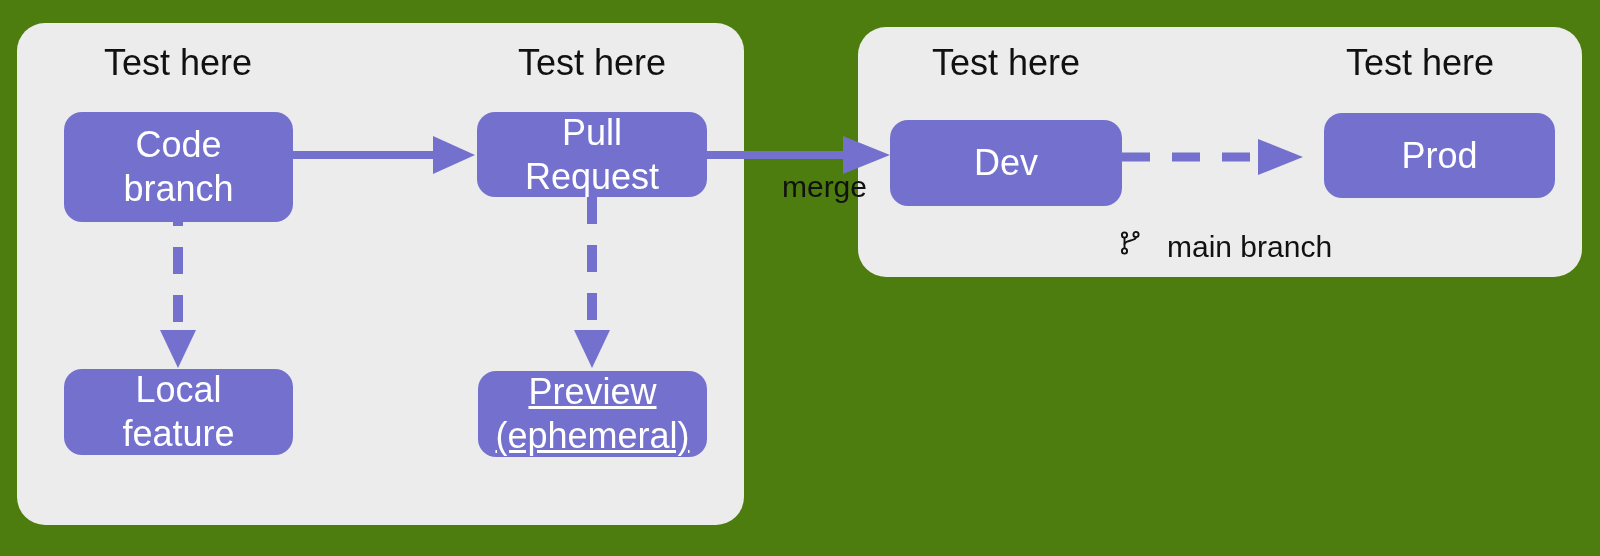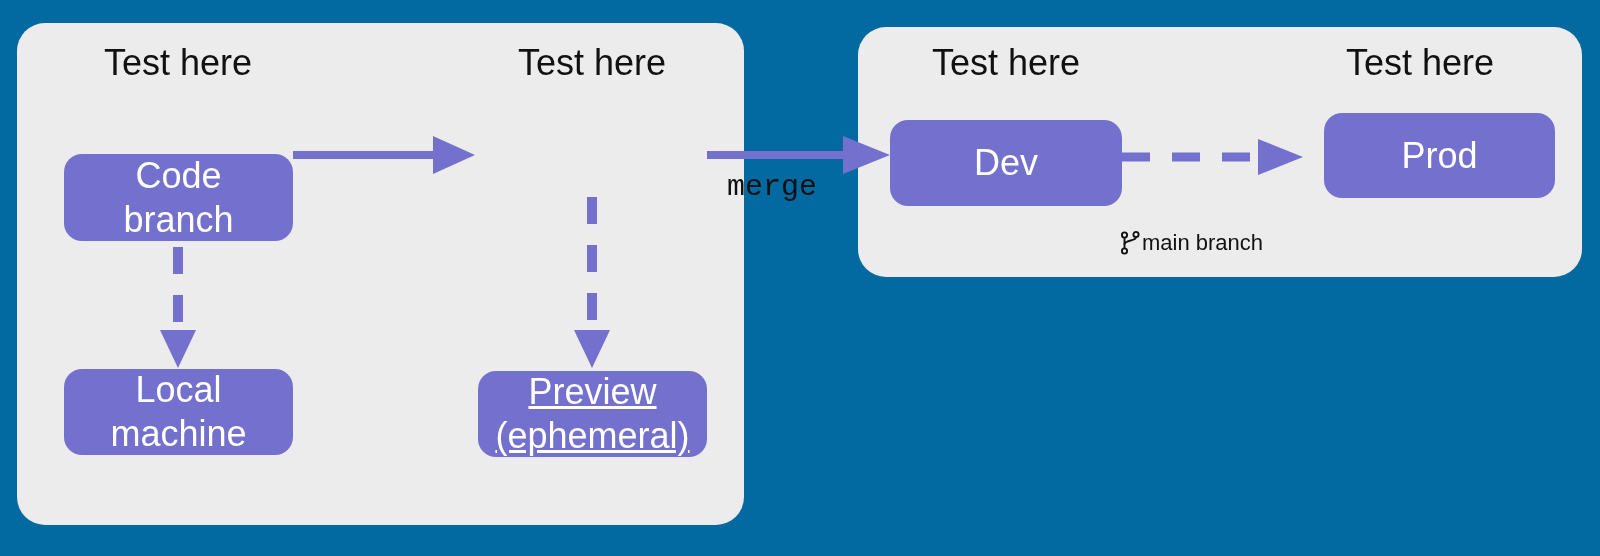--- a/index.html
+++ b/index.html
@@ -5,21 +5,21 @@
   html, body {
     margin: 0;
     padding: 0;
     background: #ffffff;
     font-family: "Liberation Sans", "DejaVu Sans", sans-serif;
   }
   .canvas {
     position: relative;
     width: 1600px;
     height: 556px;
-    background: #0369a1;
+    background: #4d7c0f;
     overflow: hidden;
   }
   .group {
     position: absolute;
     background: #ececec;
     border-radius: 28px;
   }
   .group.feature { left: 17px; top: 23px; width: 727px; height: 502px; }
   .group.main    { left: 858px; top: 27px; width: 724px; height: 250px; }
 
@@ -29,21 +29,21 @@
     border-radius: 18px;
     color: #ffffff;
     font-size: 36px;
     line-height: 1.22;
     display: flex;
     align-items: center;
     justify-content: center;
     text-align: center;
     white-space: pre-line;
   }
-  .node.code-branch   { left: 64px;  top: 112px; width: 229px; height: 87px; margin-top: 42px; }
+  .node.code-branch   { left: 64px;  top: 112px; width: 229px; height: 110px; }
   .node.pull-request  { left: 477px; top: 112px; width: 230px; height: 85px; }
   .node.dev           { left: 890px; top: 120px; width: 232px; height: 86px; }
   .node.prod          { left: 1305px; top: 113px; width: 231px; height: 85px; margin-left: 19px; }
   .node.local-machine { left: 64px;  top: 369px; width: 229px; height: 86px; }
   .node.preview       { left: 478px; top: 371px; width: 229px; height: 86px; text-decoration: underline; }
 
   .test-label {
     position: absolute;
     top: 42px;
     width: 240px;
@@ -53,31 +53,30 @@
   }
   .test-label.t1 { left: 58px; }
   .test-label.t2 { left: 472px; }
   .test-label.t3 { left: 886px; }
   .test-label.t4 { left: 1300px; }
 
   .edge-label {
     position: absolute;
     font-size: 30px;
     color: #111111;
-    text-align: left;
-    font-family: Liberation Mono, monospace;
+    text-align: right;
   }
   .edge-label.merge { left: 727px; top: 170px; width: 140px; }
 
   .branch-label {
     position: absolute;
     display: flex;
     align-items: flex-start;
-    gap: 0;
-    font-size: 22px;
+    gap: 25px;
+    font-size: 30px;
     color: #111111;
   }
   .branch-label.feature { left: 246px; top: 476px; }
   .branch-label.main    { left: 1118px; top: 230px; }
   .branch-label svg { display: block; }
 
   .edges-layer {
     position: absolute;
     left: 0; top: 0;
     width: 1600px;
@@ -122,29 +121,33 @@
 
   <div class="test-label t1">Test here</div>
   <div class="test-label t2">Test here</div>
   <div class="test-label t3">Test here</div>
   <div class="test-label t4">Test here</div>
 
   <div class="node code-branch">
     <span>Code
 branch</span>
   </div>
+  <div class="node pull-request">
+    <span>Pull
+Request</span>
+  </div>
   <div class="node dev">
     <span>Dev</span>
   </div>
   <div class="node prod">
     <span>Prod</span>
   </div>
   <div class="node local-machine">
     <span>Local
-machine</span>
+feature</span>
   </div>
   <div class="node preview">
     <span>Preview
 (ephemeral)</span>
   </div>
 
   <div class="edge-label merge">merge</div>
 
 
   <div class="branch-label main">

